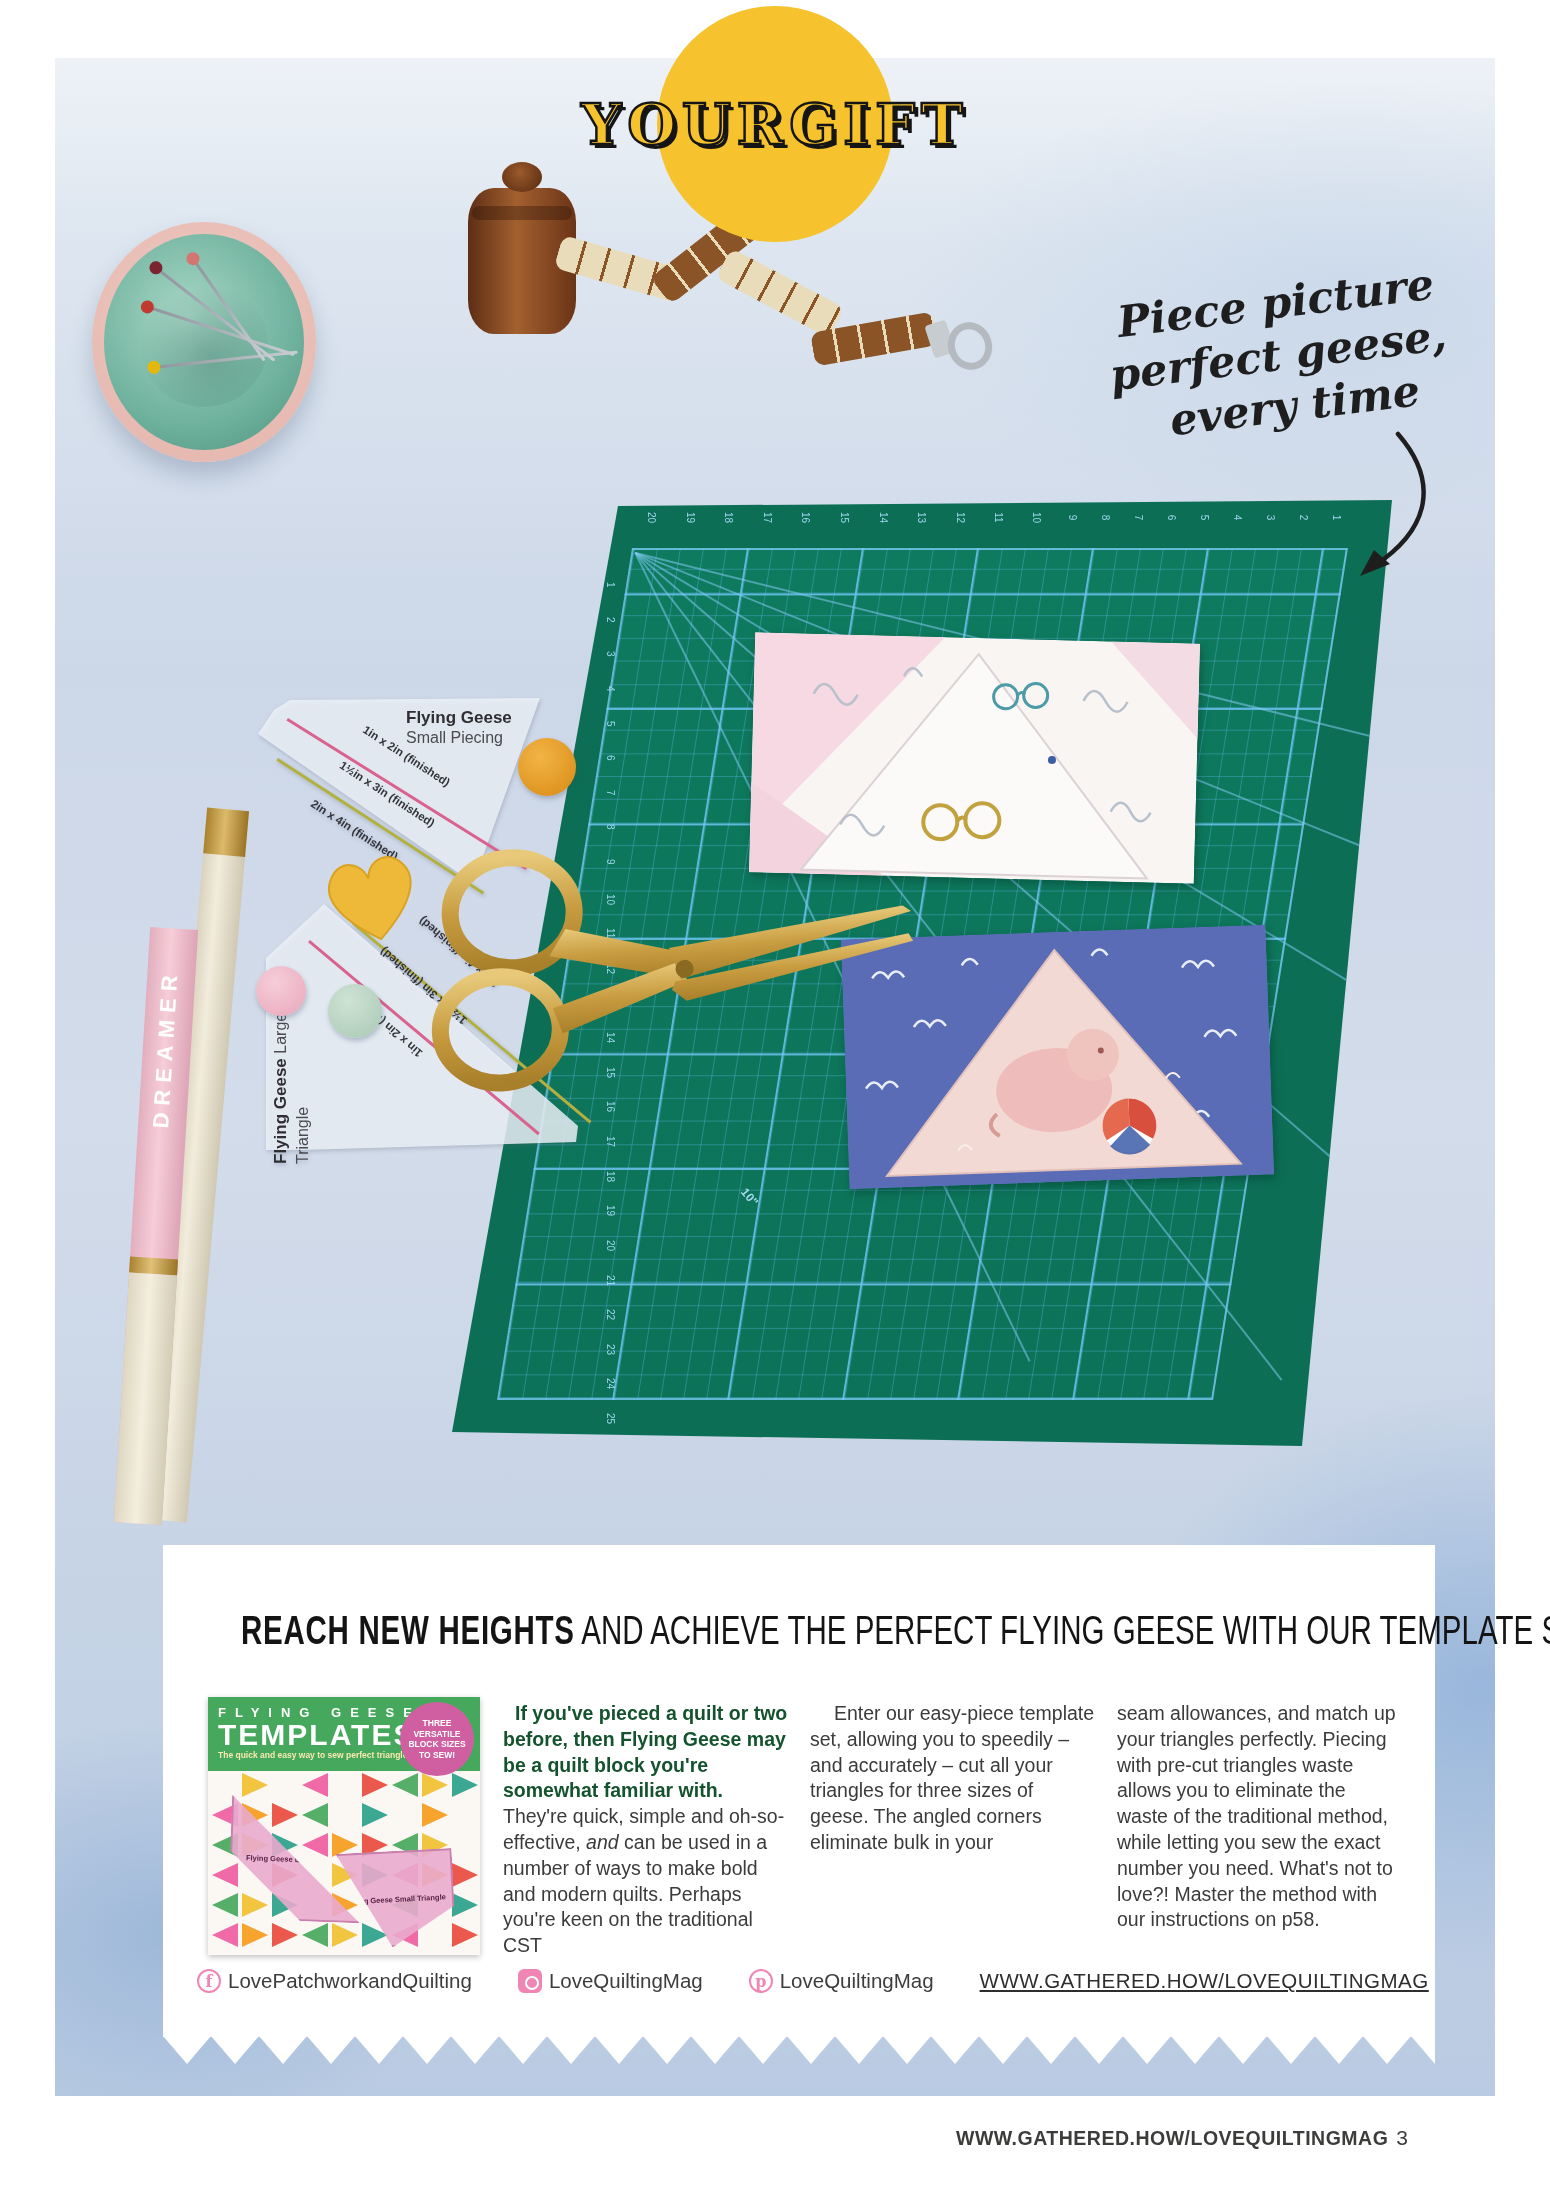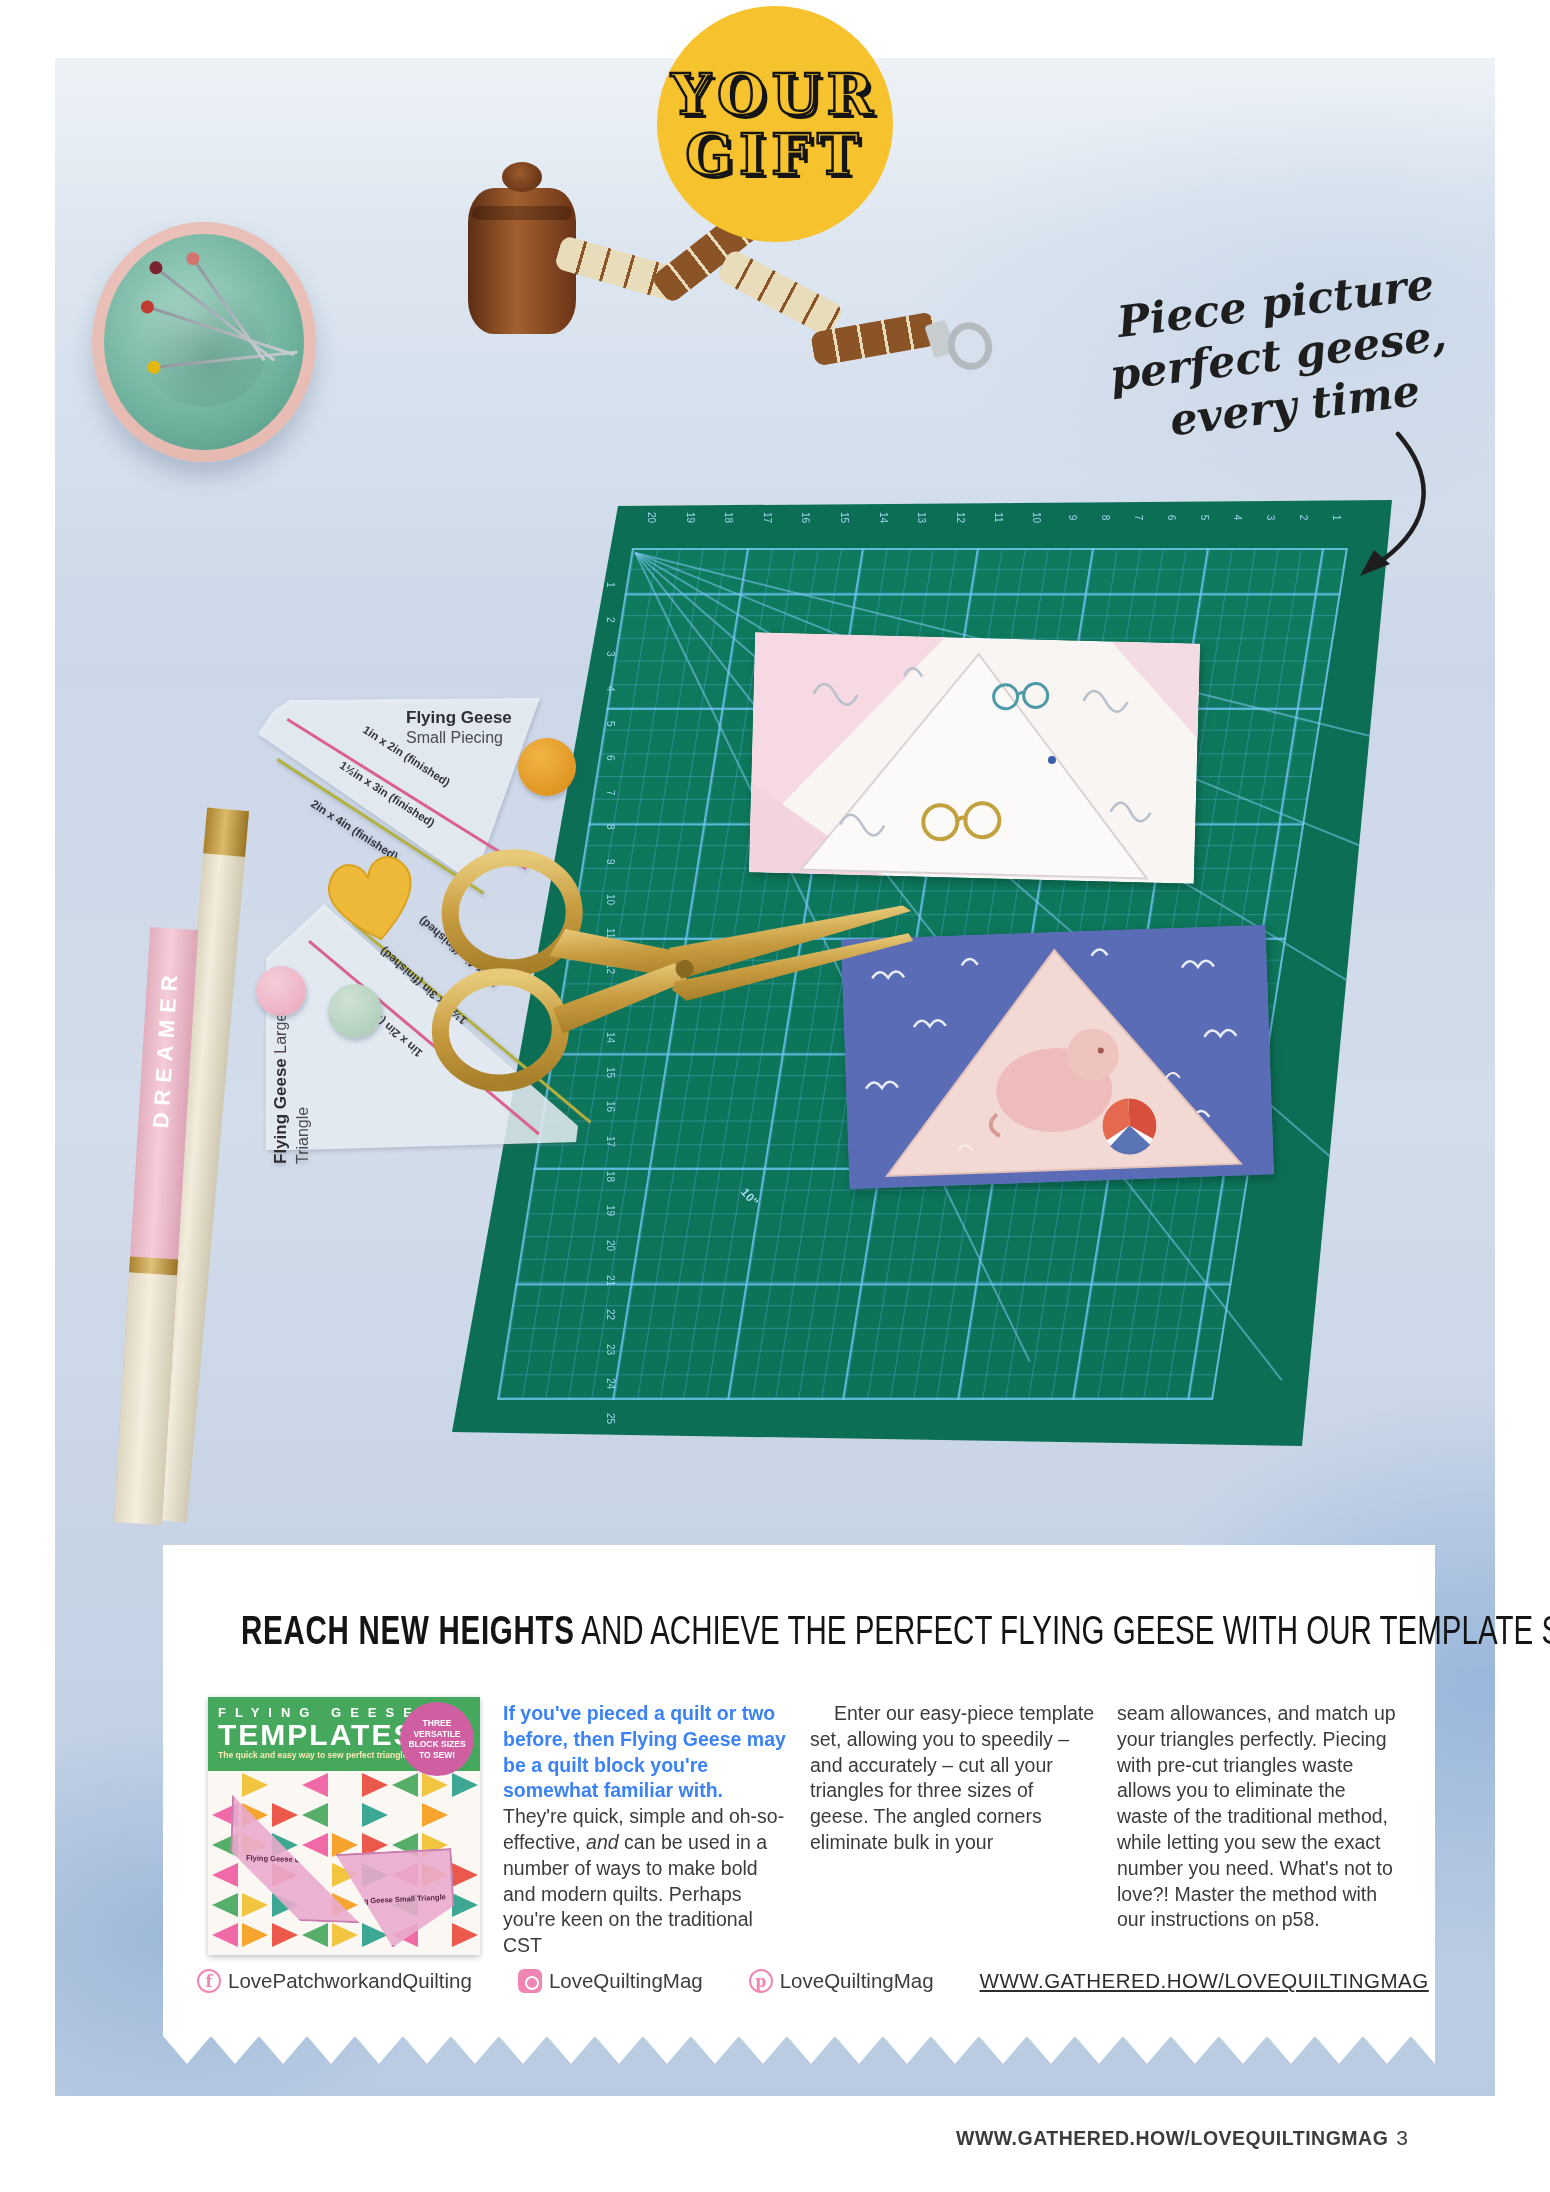--- a/index.html
+++ b/index.html
@@ -6,21 +6,21 @@
   .page{position:relative;width:1550px;height:2192px;background:#ffffff;overflow:hidden;
         font-family:"Liberation Sans",sans-serif;color:#222;}
   
   .photo{position:absolute;left:55px;top:58px;width:1440px;height:2038px;
     background:
       radial-gradient(420px 300px at 8% 92%, rgba(120,158,205,.45), rgba(120,158,205,0) 70%),
       radial-gradient(520px 420px at 99% 80%, rgba(110,155,210,.5), rgba(110,155,210,0) 70%),
       radial-gradient(600px 300px at 90% 12%, rgba(190,208,230,.55), rgba(190,208,230,0) 75%),
       linear-gradient(180deg,#eef2f7 0%,#dde6f0 9%,#ccd7e8 30%,#d3dcea 52%,#c7d4e6 74%,#b9cbe2 100%);}
   
-  .badge{position:absolute;border-radius:50%;display:flex;flex-direction:column;
+  .badge{position:absolute;border-radius:50%;display:flex;flex-direction:row;
          align-items:center;justify-content:center;text-align:center;}
   .gift{left:657px;top:6px;width:236px;height:236px;background:#f6c32e;z-index:6;}
   .gift span{font-family:"DejaVu Serif",serif;font-weight:bold;font-size:56px;line-height:60px;
      letter-spacing:6px;color:#f6c32e;-webkit-text-stroke:2.5px #151515;
      text-shadow:4px 4px 0 #151515;}
   .download{left:292px;top:112px;width:186px;height:186px;background:#1d1d1b;z-index:6;}
   .download span{display:block;color:#fff;transform:scaleX(.78);white-space:nowrap;
      font-size:17px;line-height:24px;letter-spacing:1px;font-weight:bold;}
   .download span.small{font-size:14.5px;line-height:21px;font-weight:normal;}
   .instr{left:1228px;top:1388px;width:230px;height:230px;background:#e63480;z-index:30;}
@@ -155,21 +155,21 @@
   .pack-tmpl{position:absolute;background:rgba(233,170,205,.9);border:2px solid #c87fae;
     display:flex;align-items:center;justify-content:center;text-align:center;color:#5a2247;
     font-size:7.5px;font-weight:bold;line-height:9px;}
   .pack-tmpl.big{left:22px;top:26px;width:128px;height:120px;
     clip-path:polygon(0 0,100% 100%,55% 100%,0 45%);transform:rotate(2deg);}
   .pack-tmpl.small{left:130px;top:80px;width:112px;height:92px;
     clip-path:polygon(100% 0,100% 60%,45% 100%,0 0);transform:rotate(-3deg);}
   
   .cols{position:absolute;left:340px;top:156px;width:900px;display:flex;gap:22px;}
   .col{width:285px;font-size:19.5px;line-height:25.8px;color:#3b3b3b;}
-  .col b{color:#3b82f6;}
+  .col b{color:#14532d;margin-left:12px;}
   .col p{margin:0;}
   .col p.indent{text-indent:24px;}
   
   .social{position:absolute;left:34px;top:424px;width:1202px;display:flex;align-items:center;gap:46px;}
   .soc-item{display:flex;align-items:center;gap:7px;font-size:20.5px;color:#3d3d3d;}
   .icon{width:24px;height:24px;border:2px solid #ef86b4;border-radius:50%;color:#ef86b4;
     font-family:"DejaVu Serif",serif;font-weight:bold;font-size:16px;line-height:22px;
     text-align:center;box-sizing:border-box;}
   .icon.icon-instagram{border-radius:6px;background:#ef86b4;position:relative;}
   .icon.icon-instagram::after{content:'';position:absolute;left:5px;top:5px;width:10px;height:10px;

